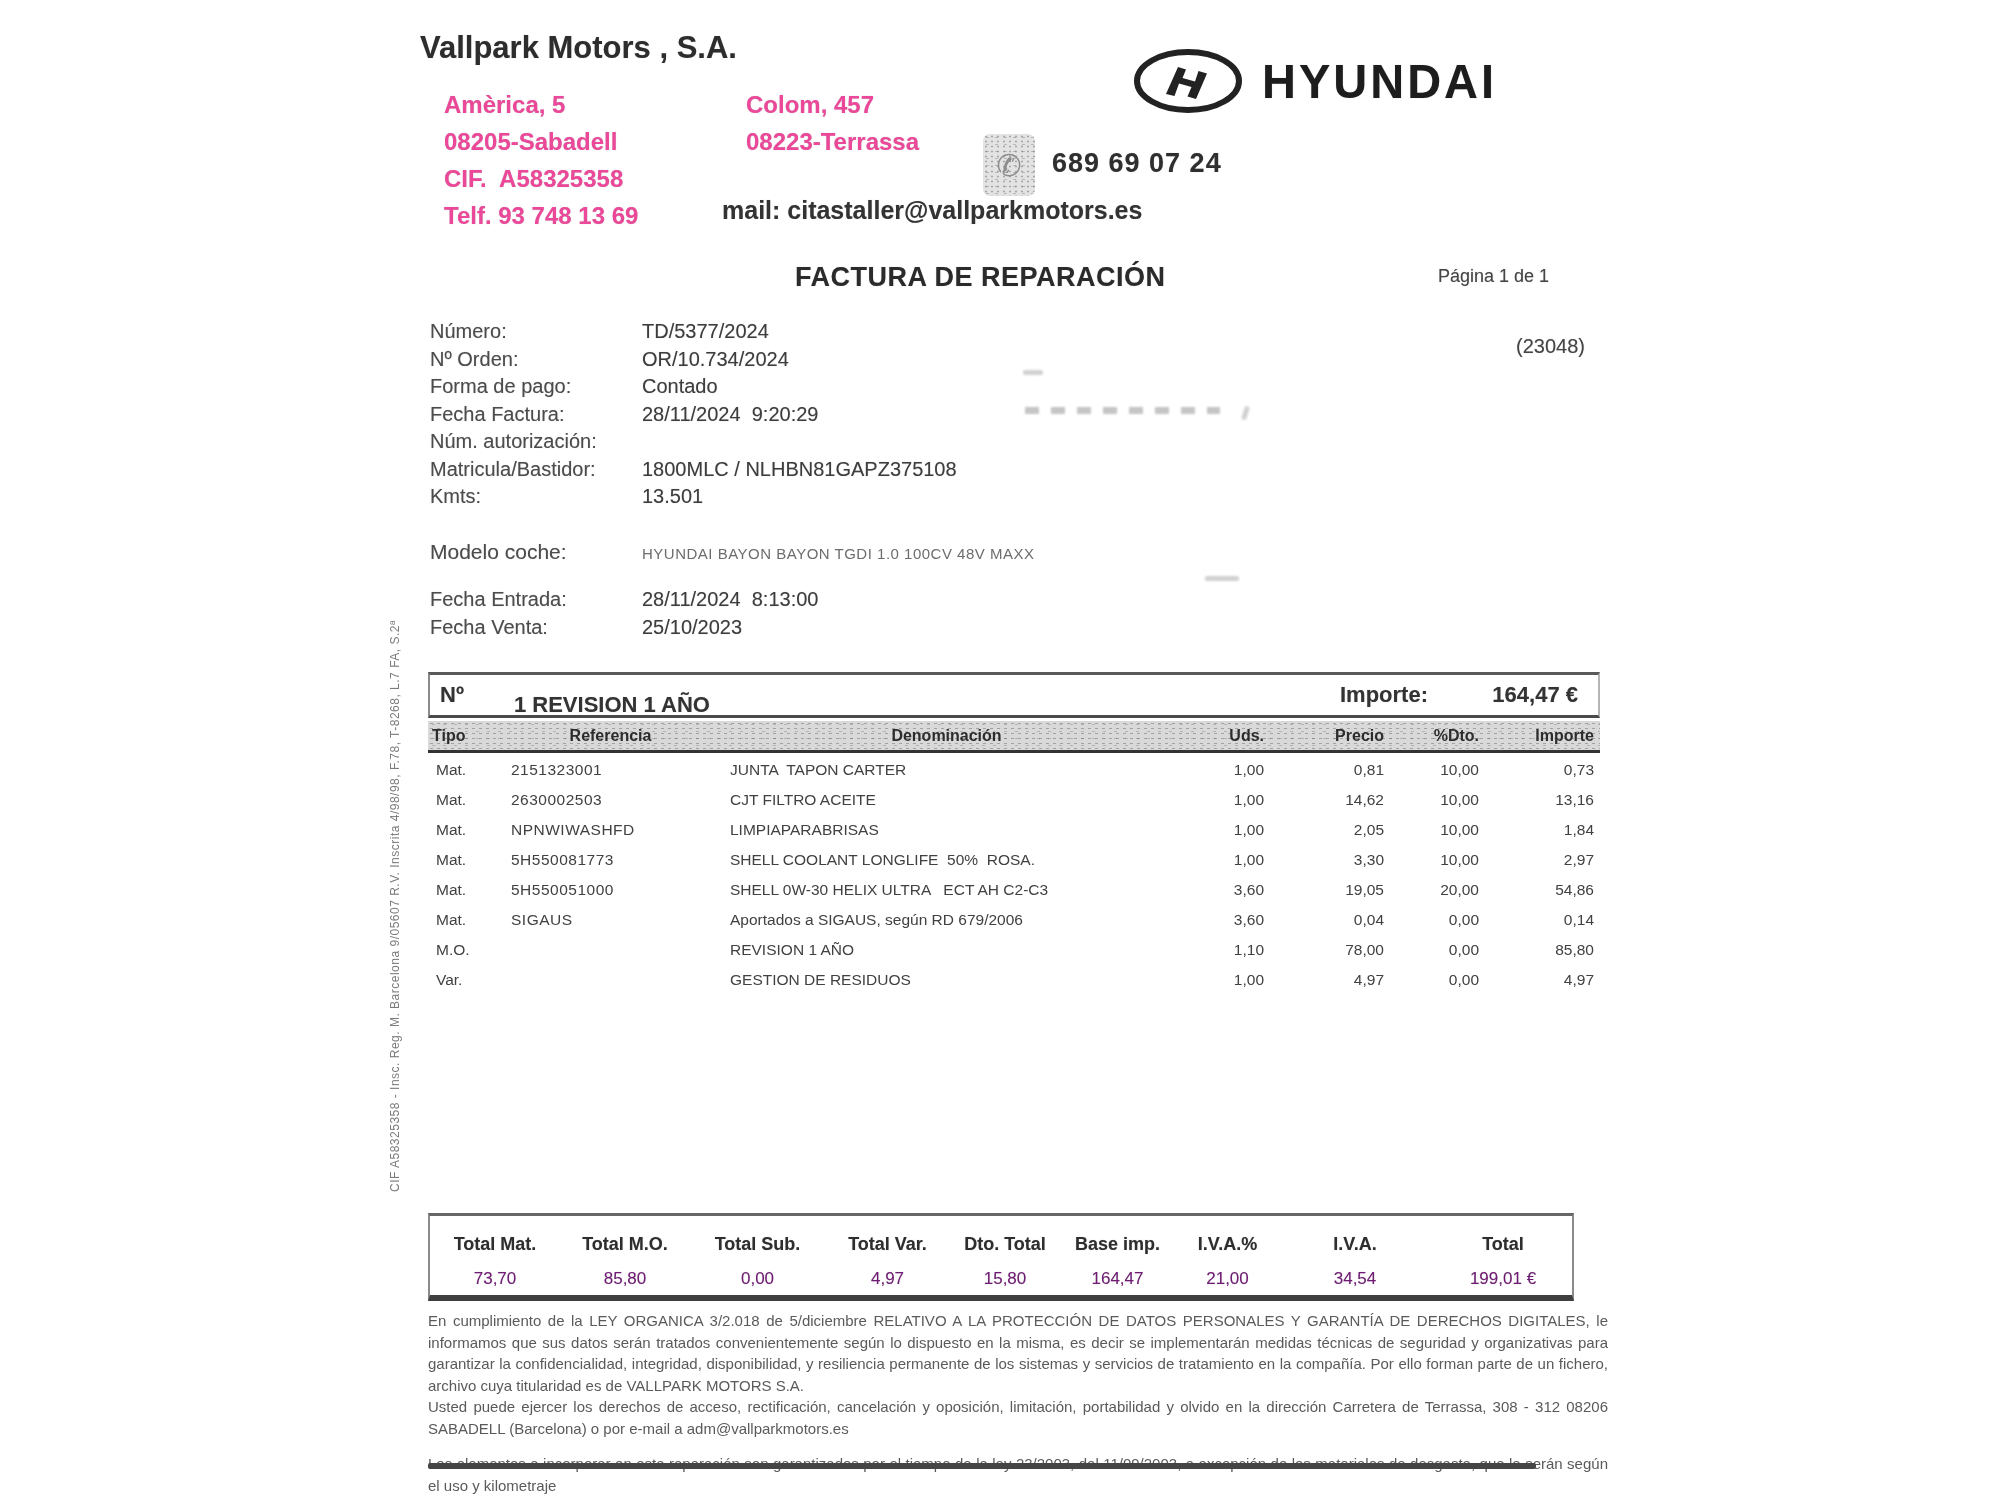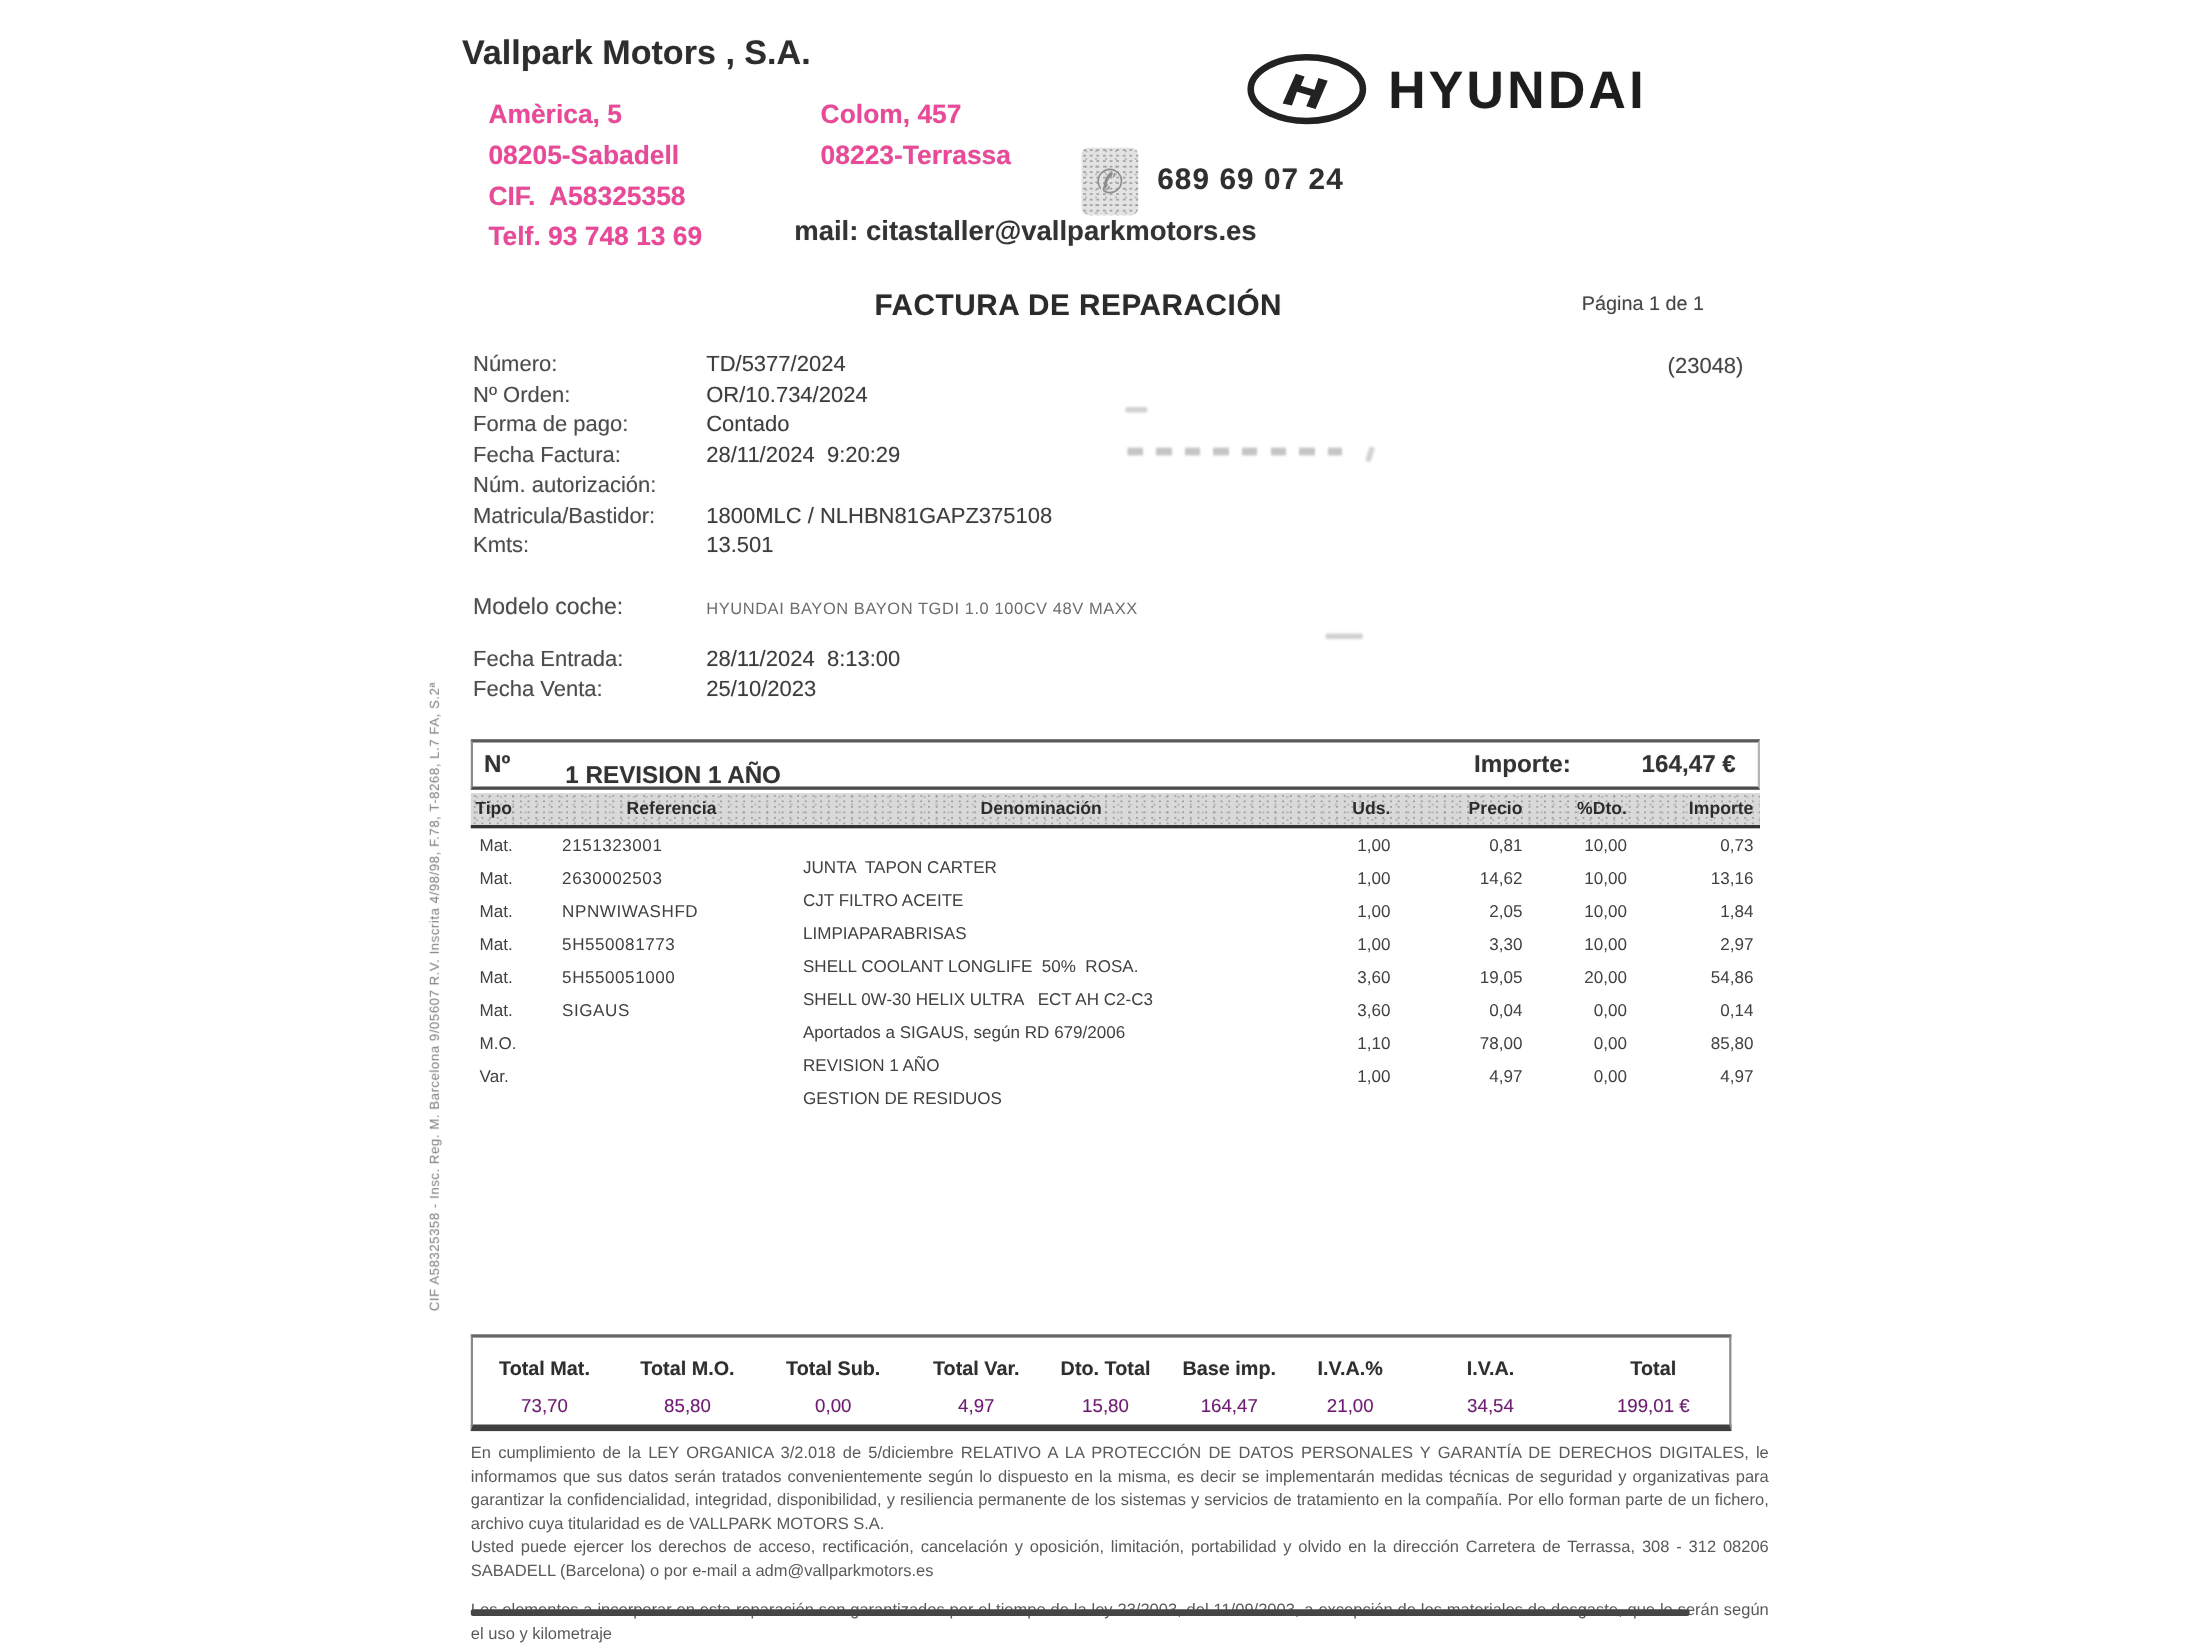--- a/index.html
+++ b/index.html
@@ -25,21 +25,21 @@
     display:flex;align-items:center;justify-content:center;
     color:#8d8d8d;font-size:30px;filter:blur(.4px);
   }
   .mobile{position:absolute;left:1052px;top:148px;font-size:27px;font-weight:bold;color:#2f2f2f;letter-spacing:1px;}
   .brand{position:absolute;left:1132px;top:48px;display:flex;align-items:center;gap:18px;}
   .brand-word{font-size:47px;font-weight:bold;color:#1d1d1d;letter-spacing:3px;transform:scaleY(1.02);}
 
   
   .title{position:absolute;left:795px;top:262px;font-size:27px;font-weight:bold;color:#2b2b2b;letter-spacing:.5px;}
   .pageinfo{position:absolute;left:1438px;top:266px;font-size:18px;color:#454545;}
-  .code{position:absolute;left:1516px;top:322px;font-size:20px;color:#454545;}
+  .code{position:absolute;left:1516px;top:335px;font-size:20px;color:#454545;}
 
   
   .fields{position:absolute;left:430px;top:320px;}
   .frow{display:flex;height:27.5px;font-size:20px;}
   .flabel{width:212px;color:#4c4c4c;}
   .fvalue{color:#3d3d3d;white-space:pre;}
   .model-row{position:absolute;left:430px;top:540px;display:flex;font-size:21px;}
   .model-row .flabel{width:212px;}
   .model-val{font-size:15px;color:#6d6d6d;padding-top:5px;letter-spacing:.5px;filter:blur(.3px);white-space:pre;}
   .dates{position:absolute;left:430px;top:588px;}
@@ -77,21 +77,21 @@
   .col-header .h-ref{text-align:center;}
   .col-header .h-den{text-align:center;}
   .col-header .h-num{text-align:right;padding-right:6px;}
   .rows{padding-top:8px;}
   .item-row{
     display:grid;grid-template-columns:75px 215px 1fr 95px 120px 95px 115px;
     height:30px;font-size:15.5px;color:#414141;filter:blur(.25px);
   }
   .c-tipo{padding-left:8px;}
   .c-ref{padding-left:8px;letter-spacing:.5px;}
-  .c-den{padding-left:12px;white-space:pre;margin-top:20px;}
+  .c-den{padding-left:12px;white-space:pre;}
   .c-num{text-align:right;padding-right:6px;}
 
   
   .totals{
     position:absolute;left:428px;top:1213px;width:1146px;height:88px;
     border:2px solid #8a8a8a;border-top:3px solid #666;border-bottom:6px solid #3f3f3f;
     display:grid;grid-template-columns:130px 130px 135px 125px 110px 115px 105px 150px 146px;
     box-sizing:border-box;
   }
   .tcell{display:flex;flex-direction:column;align-items:center;justify-content:flex-start;padding-top:18px;}

